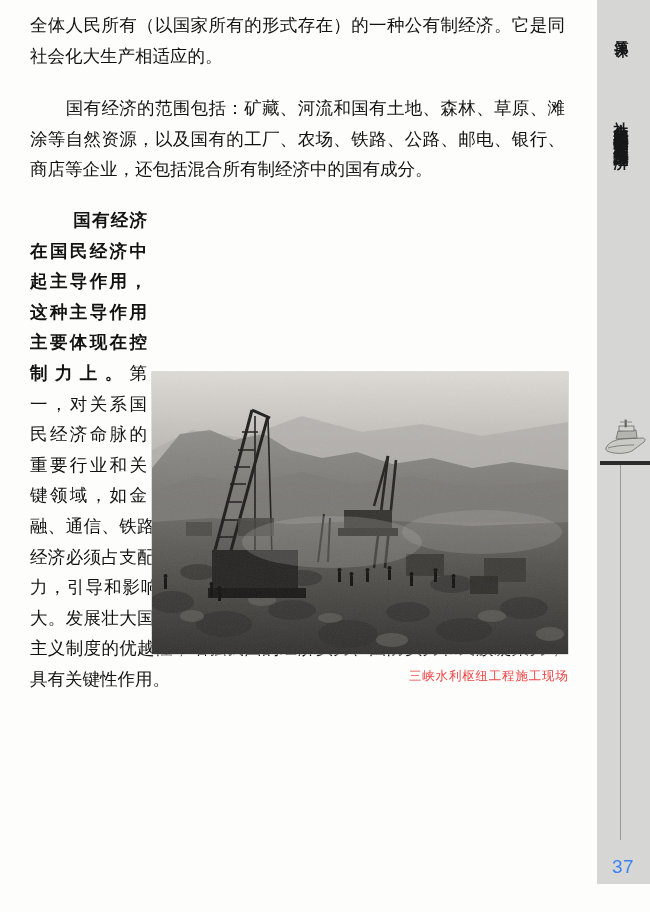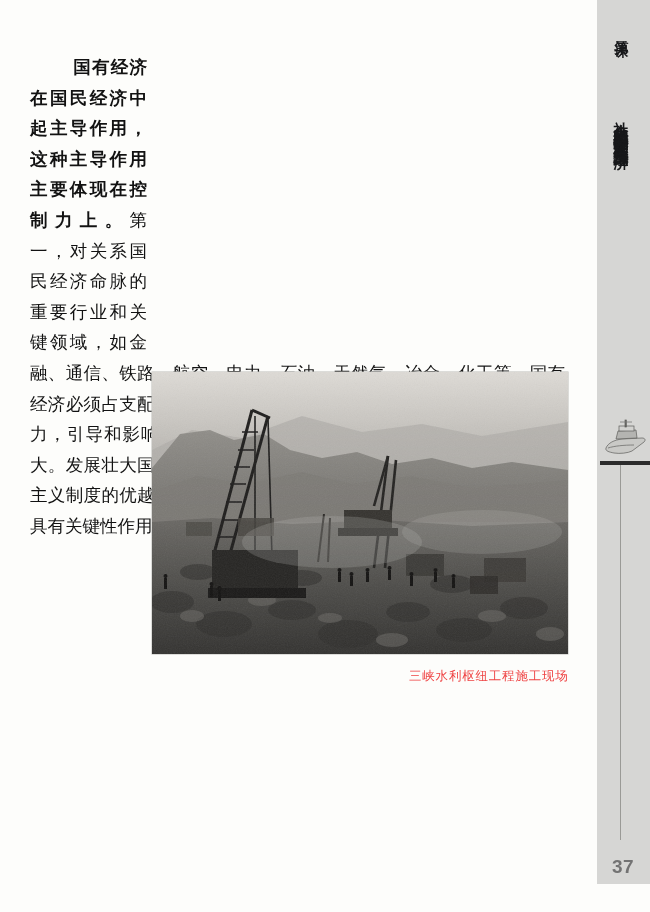--- a/index.html
+++ b/index.html
@@ -90,22 +90,22 @@
     top: 850px;
     width: 53px;
     height: 34px;
     background: #d6d6d4;
   }
   #pagenum {
     position: absolute;
     left: 612px;
     top: 856px;
     font-size: 19px;
-    font-weight: 700;
-    color: #737373;
+    font-weight: 400;
+    color: #3b82f6;
     font-family: "Liberation Sans", sans-serif;
     letter-spacing: 0.5px;
   }
 
   
   #content {
     position: absolute;
     left: 30px;
     top: 10px;
     width: 535px;
@@ -181,23 +181,25 @@
     </svg>
   </div>
   <div id="sidebar-rule-bar"></div>
   <div id="sidebar-vline"></div>
 
   <div id="pagenum-box"></div>
   <div id="pagenum">37</div>
 
   <div id="content">
 
+    <p class="para">全体人民所有（以国家所有的形式存在）的一种公有制经济。它是同社会化大生产相适应的。</p>
 
     <div class="gap-sm"></div>
 
+    <p class="para indent">国有经济的范围包括：矿藏、河流和国有土地、森林、草原、滩涂等自然资源，以及国有的工厂、农场、铁路、公路、邮电、银行、商店等企业，还包括混合所有制经济中的国有成分。</p>
 
     <div class="gap-md"></div>
 
     <p class="para indent">
       <span class="photo-float"></span>
       <span class="bold-lead">国有经济在国民经济中起主导作用，这种主导作用主要体现在控制力上。</span><span>第一，对关系国民经济命脉的重要行业和关键领域，如金融、通信、铁路、航空、电力、石油、天然气、冶金、化工等，国有经济必须占支配地位。第二，国有经济要提高自己的整体质量和竞争力，引导和影响其他所有制经济的发展，并在国内外竞争中不断壮大。发展壮大国有经济，国有经济控制国民经济命脉，对于发挥社会主义制度的优越性，增强我国的经济实力、国防实力和民族凝聚力，具有关键性作用。</span>
     </p>
 
     <div class="gap-md"></div>
 

